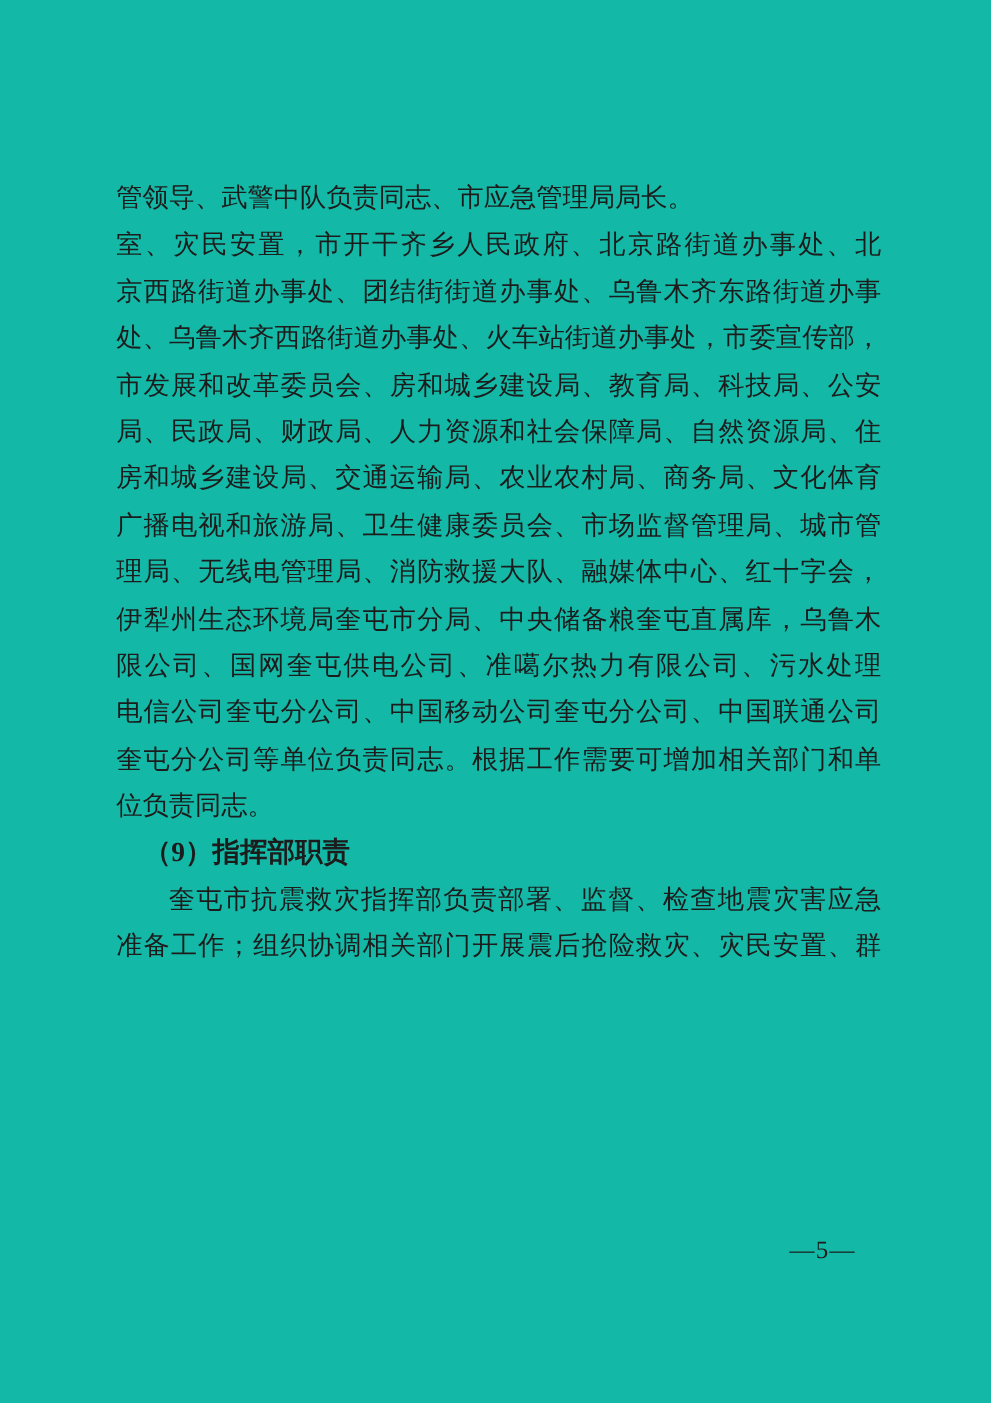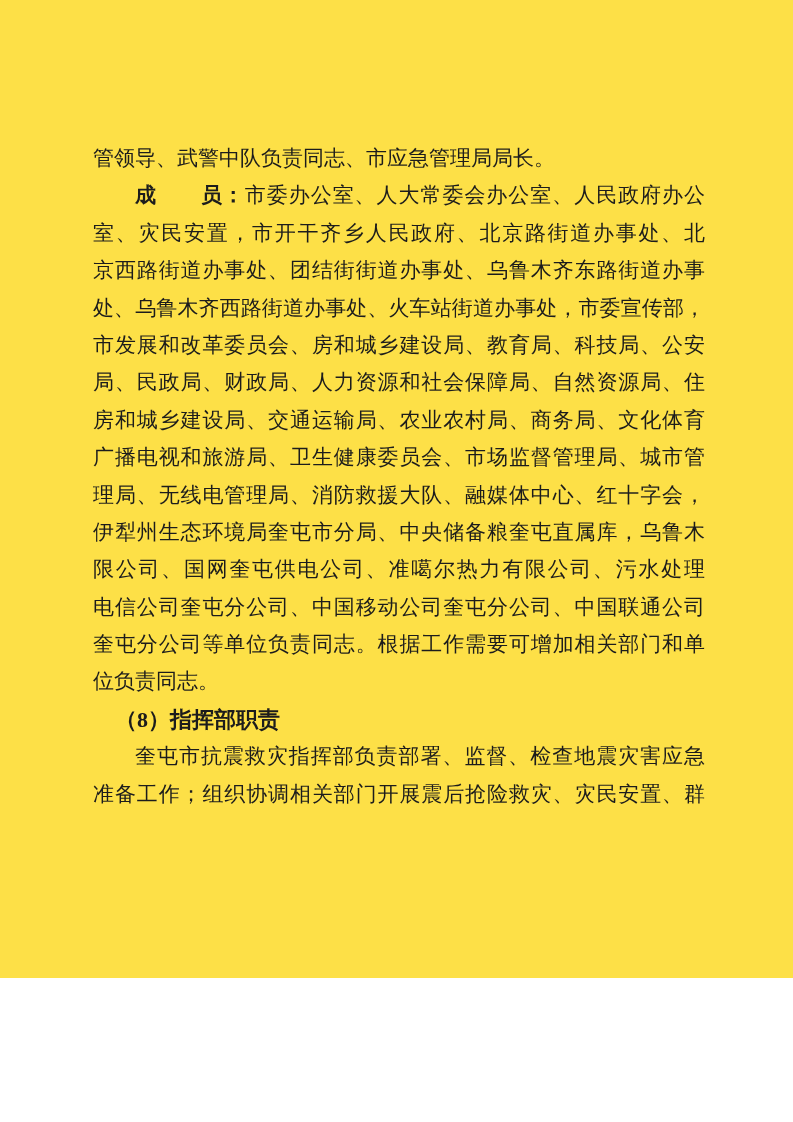--- a/index.html
+++ b/index.html
@@ -3,22 +3,22 @@
 <meta charset="utf-8">
 <style>
   html, body {
     margin: 0;
     padding: 0;
     background: #ffffff;
   }
   .page {
     position: relative;
     width: 793px;
-    height: 978px;
-    background: #fde047;
+    height: 1122px;
+    background: #14b8a6;
     overflow: hidden;
     font-family: "Liberation Serif", "DejaVu Serif", serif;
     color: #1c1c1c;
   }
   .text-block {
     position: absolute;
     left: 93px;
     top: 140px;
     width: 612px;
   }
@@ -49,33 +49,32 @@
     letter-spacing: 1px;
     color: #1c1c1c;
   }
 </style>
 </head>
 <body>
 
 <div class="page">
   <div class="text-block">
     <div class="ln">管领导、武警中队负责同志、市应急管理局局长。</div>
-    <div class="ln just ind"><span class="bold">成　　员：</span><span>市委办公室、人大常委会办公室、人民政府办公</span></div>
     <div class="ln just">室、灾民安置，市开干齐乡人民政府、北京路街道办事处、北</div>
     <div class="ln just">京西路街道办事处、团结街街道办事处、乌鲁木齐东路街道办事</div>
     <div class="ln just">处、乌鲁木齐西路街道办事处、火车站街道办事处，市委宣传部，</div>
     <div class="ln just">市发展和改革委员会、房和城乡建设局、教育局、科技局、公安</div>
     <div class="ln just">局、民政局、财政局、人力资源和社会保障局、自然资源局、住</div>
     <div class="ln just">房和城乡建设局、交通运输局、农业农村局、商务局、文化体育</div>
     <div class="ln just">广播电视和旅游局、卫生健康委员会、市场监督管理局、城市管</div>
     <div class="ln just">理局、无线电管理局、消防救援大队、融媒体中心、红十字会，</div>
     <div class="ln just">伊犁州生态环境局奎屯市分局、中央储备粮奎屯直属库，乌鲁木</div>
     <div class="ln just">限公司、国网奎屯供电公司、准噶尔热力有限公司、污水处理</div>
     <div class="ln just">电信公司奎屯分公司、中国移动公司奎屯分公司、中国联通公司</div>
     <div class="ln just">奎屯分公司等单位负责同志。根据工作需要可增加相关部门和单</div>
     <div class="ln">位负责同志。</div>
-    <div class="ln ind1 bold heading">（8）指挥部职责</div>
+    <div class="ln ind1 bold heading">（9）指挥部职责</div>
     <div class="ln just ind">奎屯市抗震救灾指挥部负责部署、监督、检查地震灾害应急</div>
     <div class="ln just">准备工作；组织协调相关部门开展震后抢险救灾、灾民安置、群</div>
   </div>
 
   <div class="page-number">—5—</div>
 </div>
 
 </body></html>

